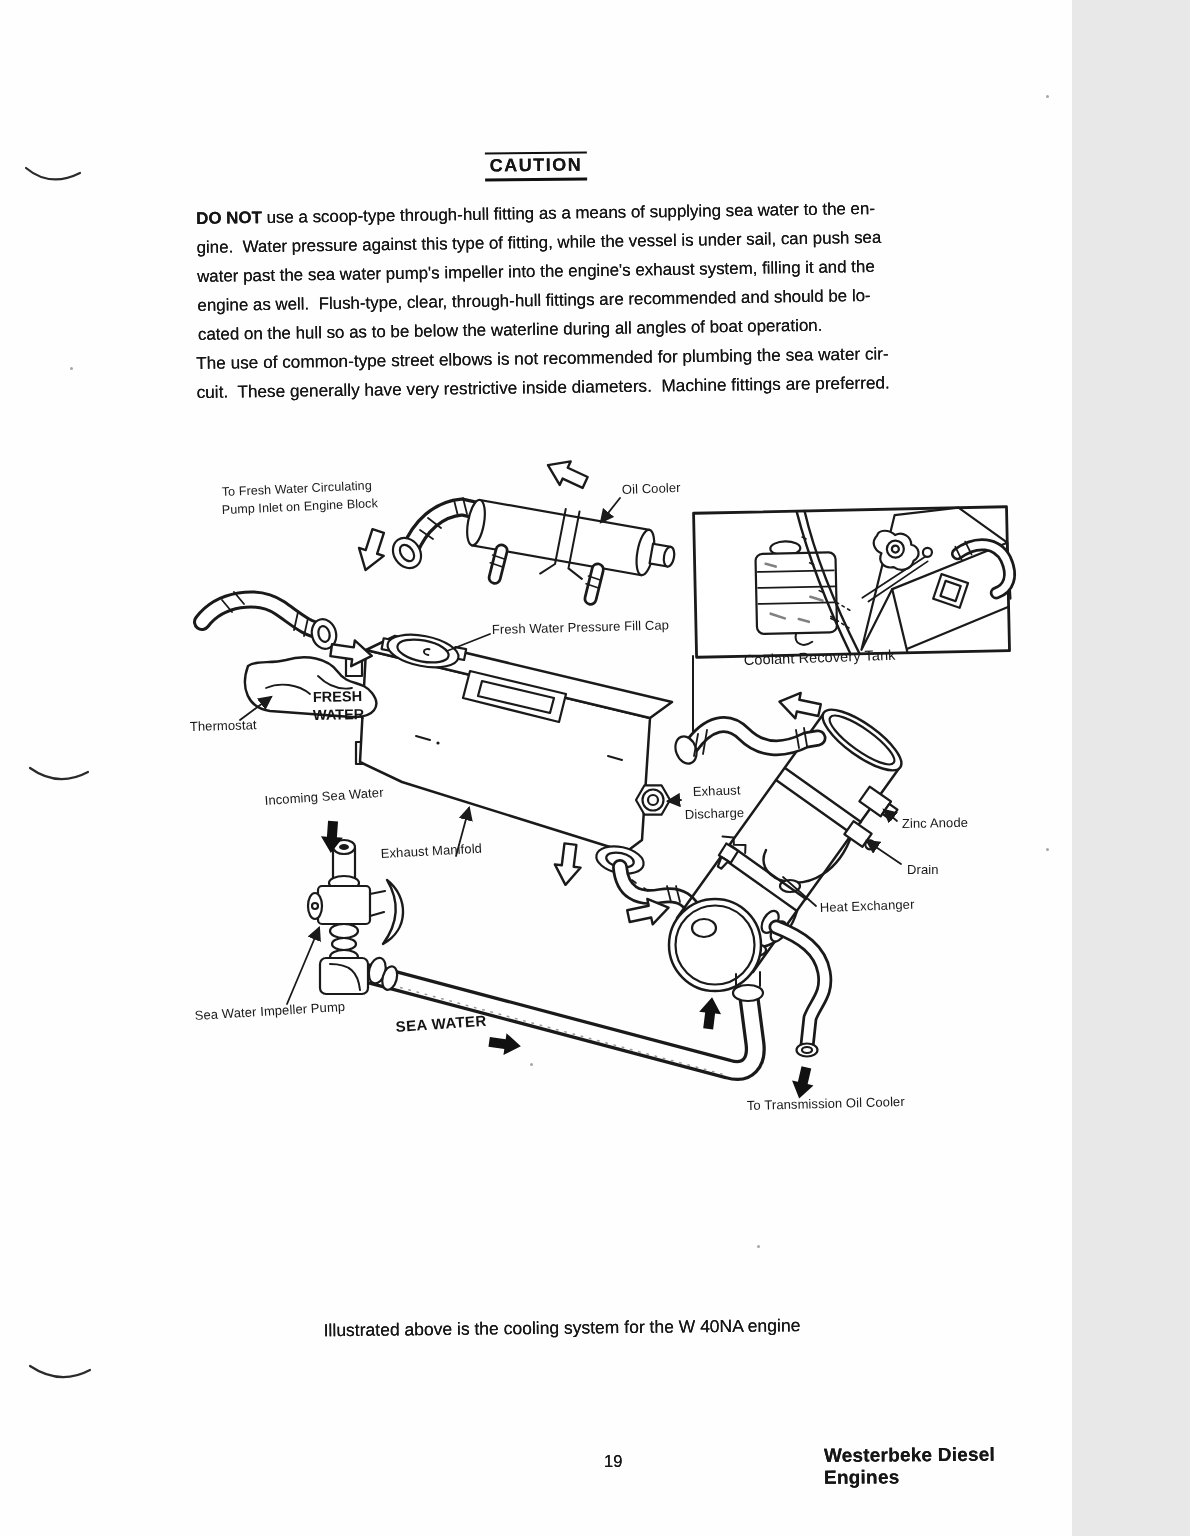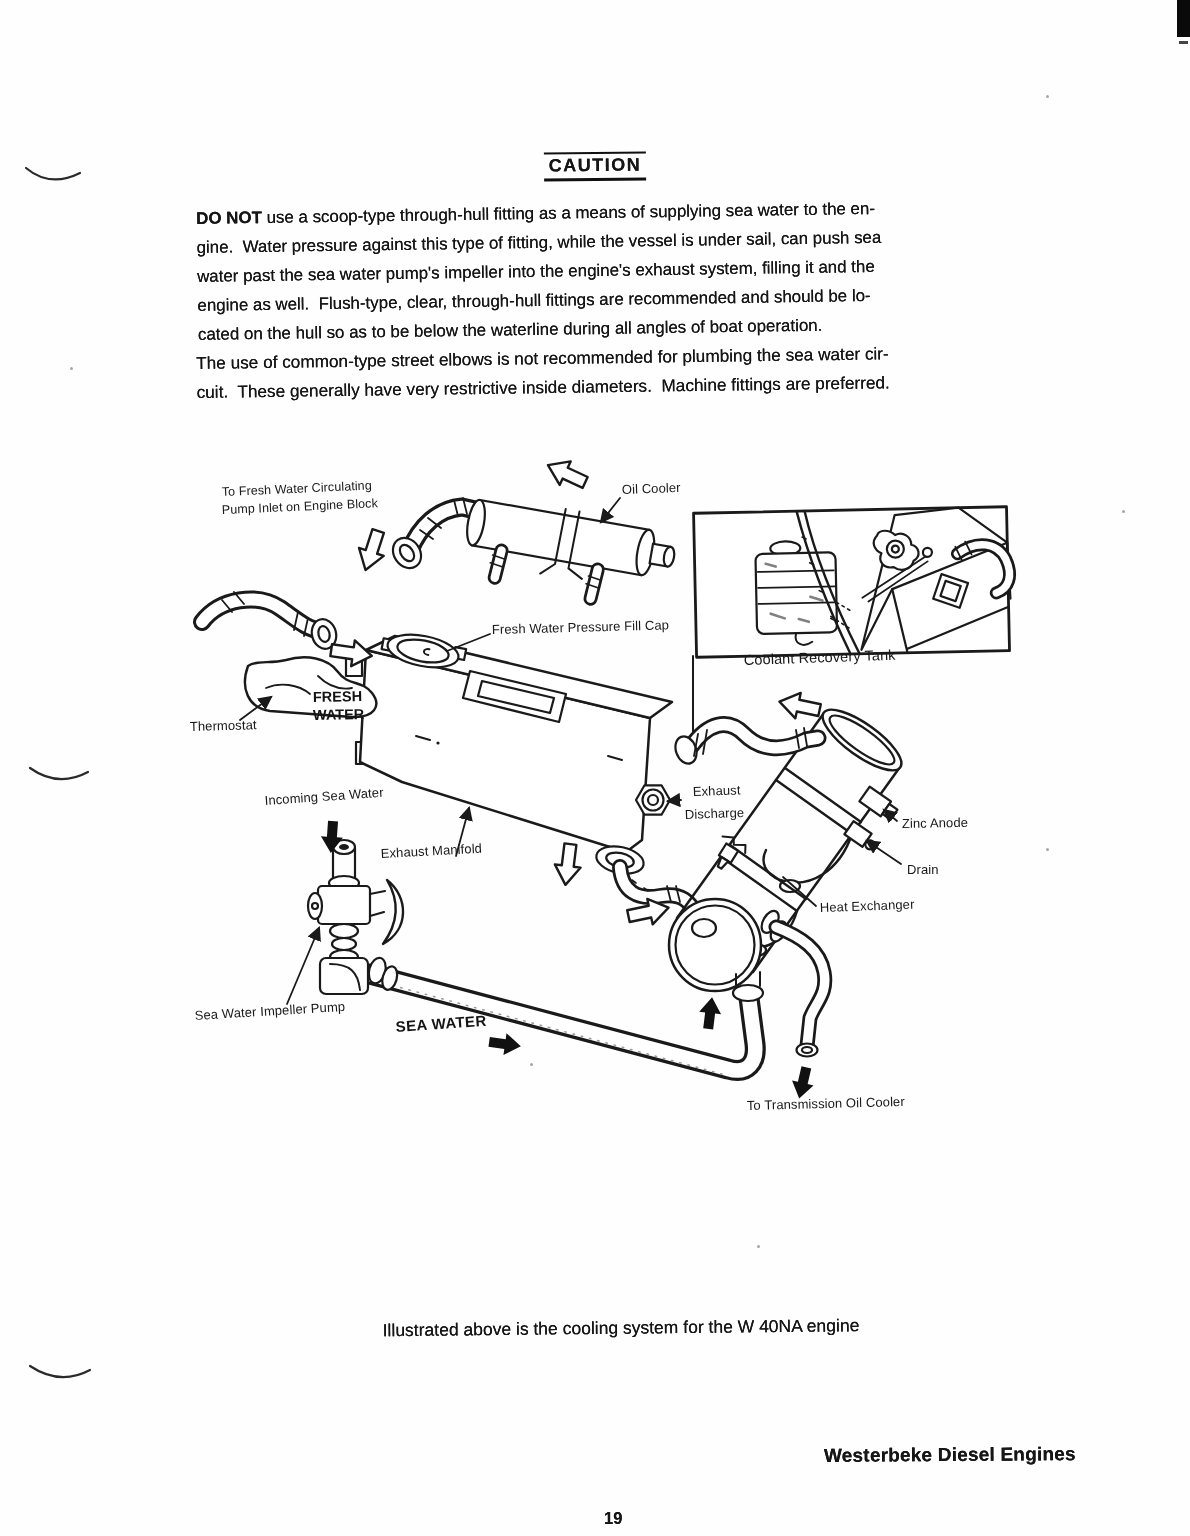--- a/index.html
+++ b/index.html
@@ -1,37 +1,37 @@
 <!DOCTYPE html>
 <html><head>
 <meta charset="utf-8">
 <style>
   html,body{margin:0;padding:0;background:#e8e8e8;}
   .page{
-    position:relative; width:1190px; height:1536px; background:#fefefe;
+    position:relative; width:1072px; height:1536px; background:#fefefe;
     font-family:"Liberation Sans", sans-serif; color:#161616; overflow:hidden;
   }
   .scantext{ text-shadow:0 0 .6px currentColor; }
   
   .caution-wrap{ position:absolute; left:0; right:0; top:152px; text-align:center; transform:rotate(-.5deg); }
   .caution{
     display:inline-block; font-size:18px; font-weight:700; letter-spacing:1.5px;
     border-top:2.5px solid #101010; border-bottom:3px solid #101010;
     padding:1px 5px 2px 5px;
   }
   
   .para{ position:absolute; left:196px; transform-origin:left top; }
   .p1{ top:204px; transform:rotate(-.85deg); }
   .p2{ top:349px; transform:rotate(-.8deg); }
   .pline{ white-space:pre; font-size:16.9px; line-height:29px; }
   .p2 .pline{ font-size:17.2px; }
   .b{ font-weight:700;margin-top:36px; }
   
   .caption{ position:absolute; left:0; right:0; top:1318px; text-align:center; font-size:17.5px; transform:rotate(-.6deg) translateX(26px); }
-  .page-num{ position:absolute; left:604px; top:1509px; font-size:16.5px; font-weight:700; }
+  .page-num{ position:absolute; left:604px; top:1452px; font-size:16.5px; font-weight:400; }
   .brand{ position:absolute; left:824px; top:1444px; font-size:19px; font-weight:700; letter-spacing:.2px; transform:rotate(-.4deg); }
   
   .corner-bar{ position:absolute; left:1177px; top:0; width:13px; height:37px; background:#0a0a0a; }
   .corner-tick{ position:absolute; left:1179px; top:41px; width:9px; height:3px; background:#444; }
   .swoosh{ position:absolute; }
   .dot{ position:absolute; width:3px; height:3px; border-radius:50%; background:#777; opacity:.65; }
   
   .diagram{ position:absolute; left:170px; top:450px; width:860px; height:700px; }
   .lbl{ font-family:"Liberation Sans",sans-serif; font-size:13px; fill:#181818; letter-spacing:.1px; }
   .lbl-sm{ font-size:12.5px; }

